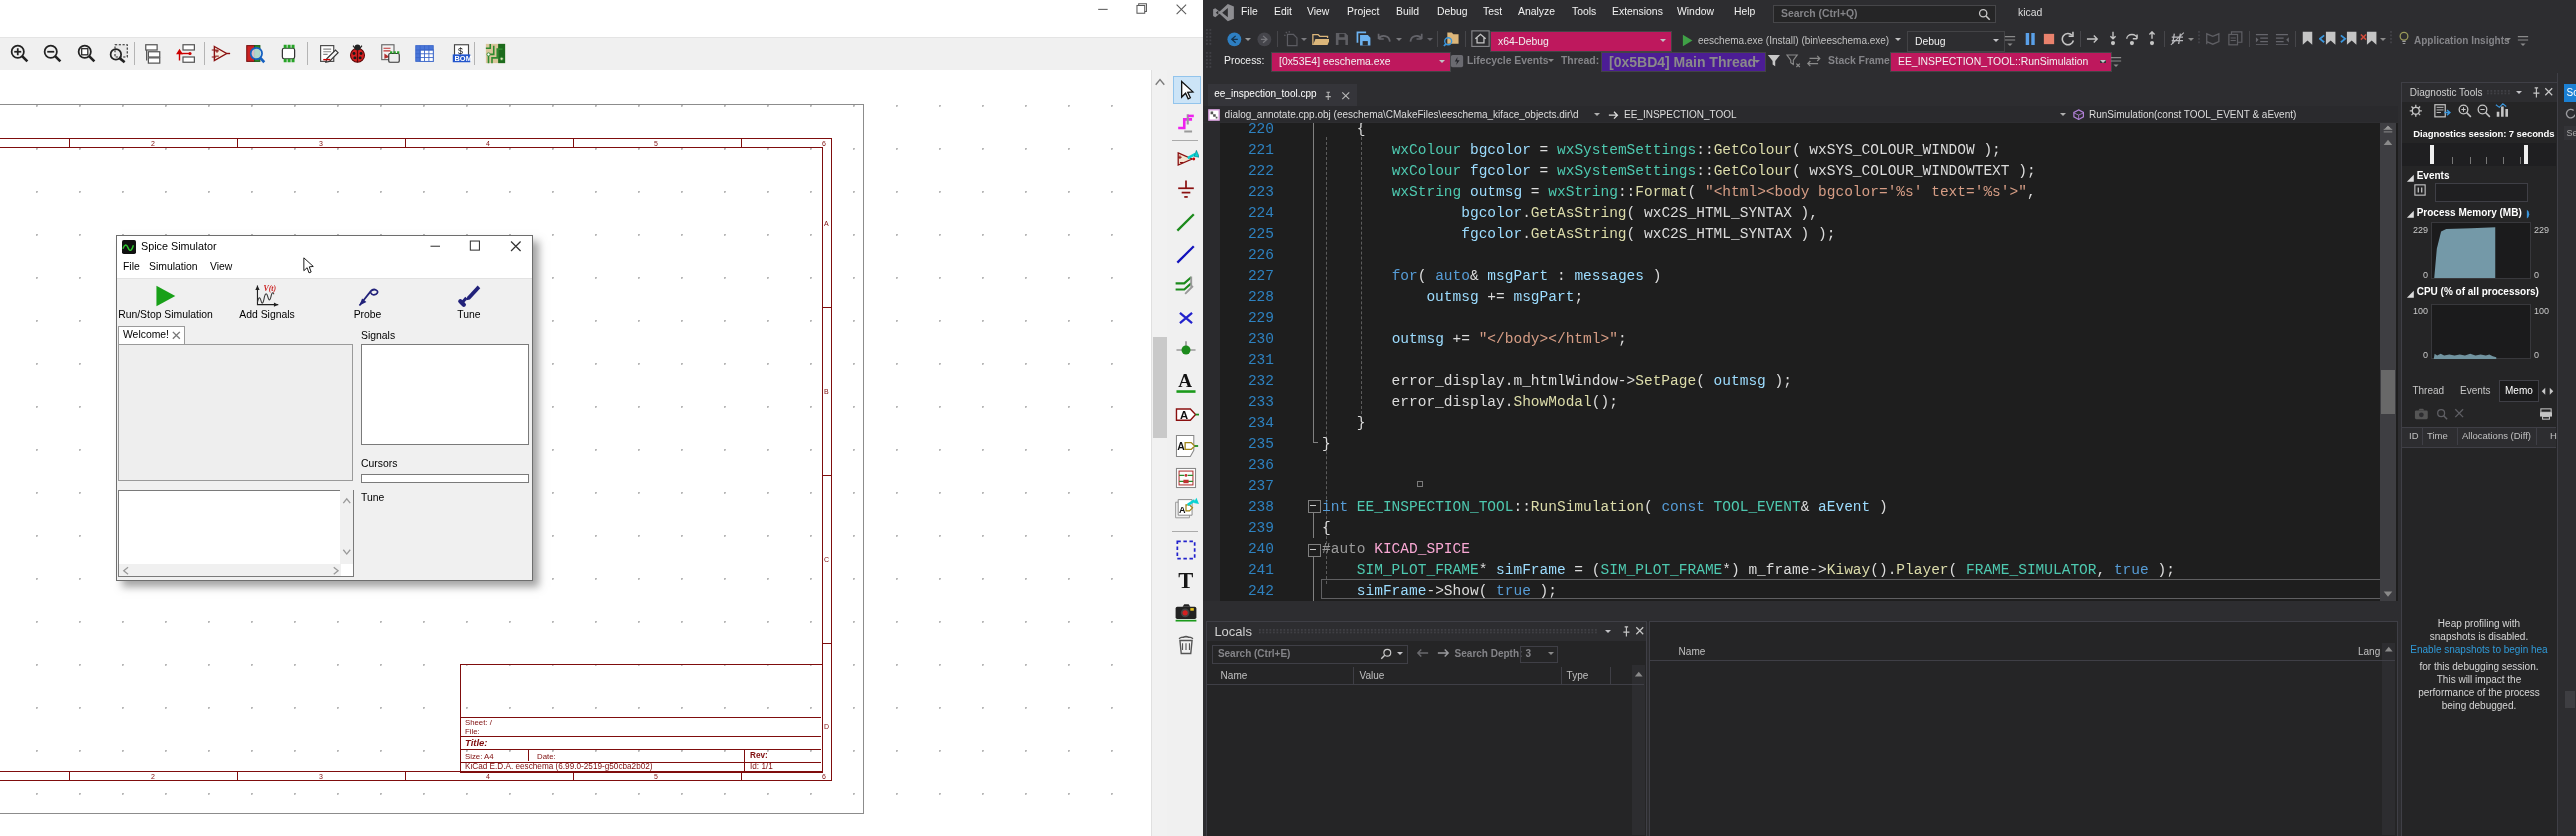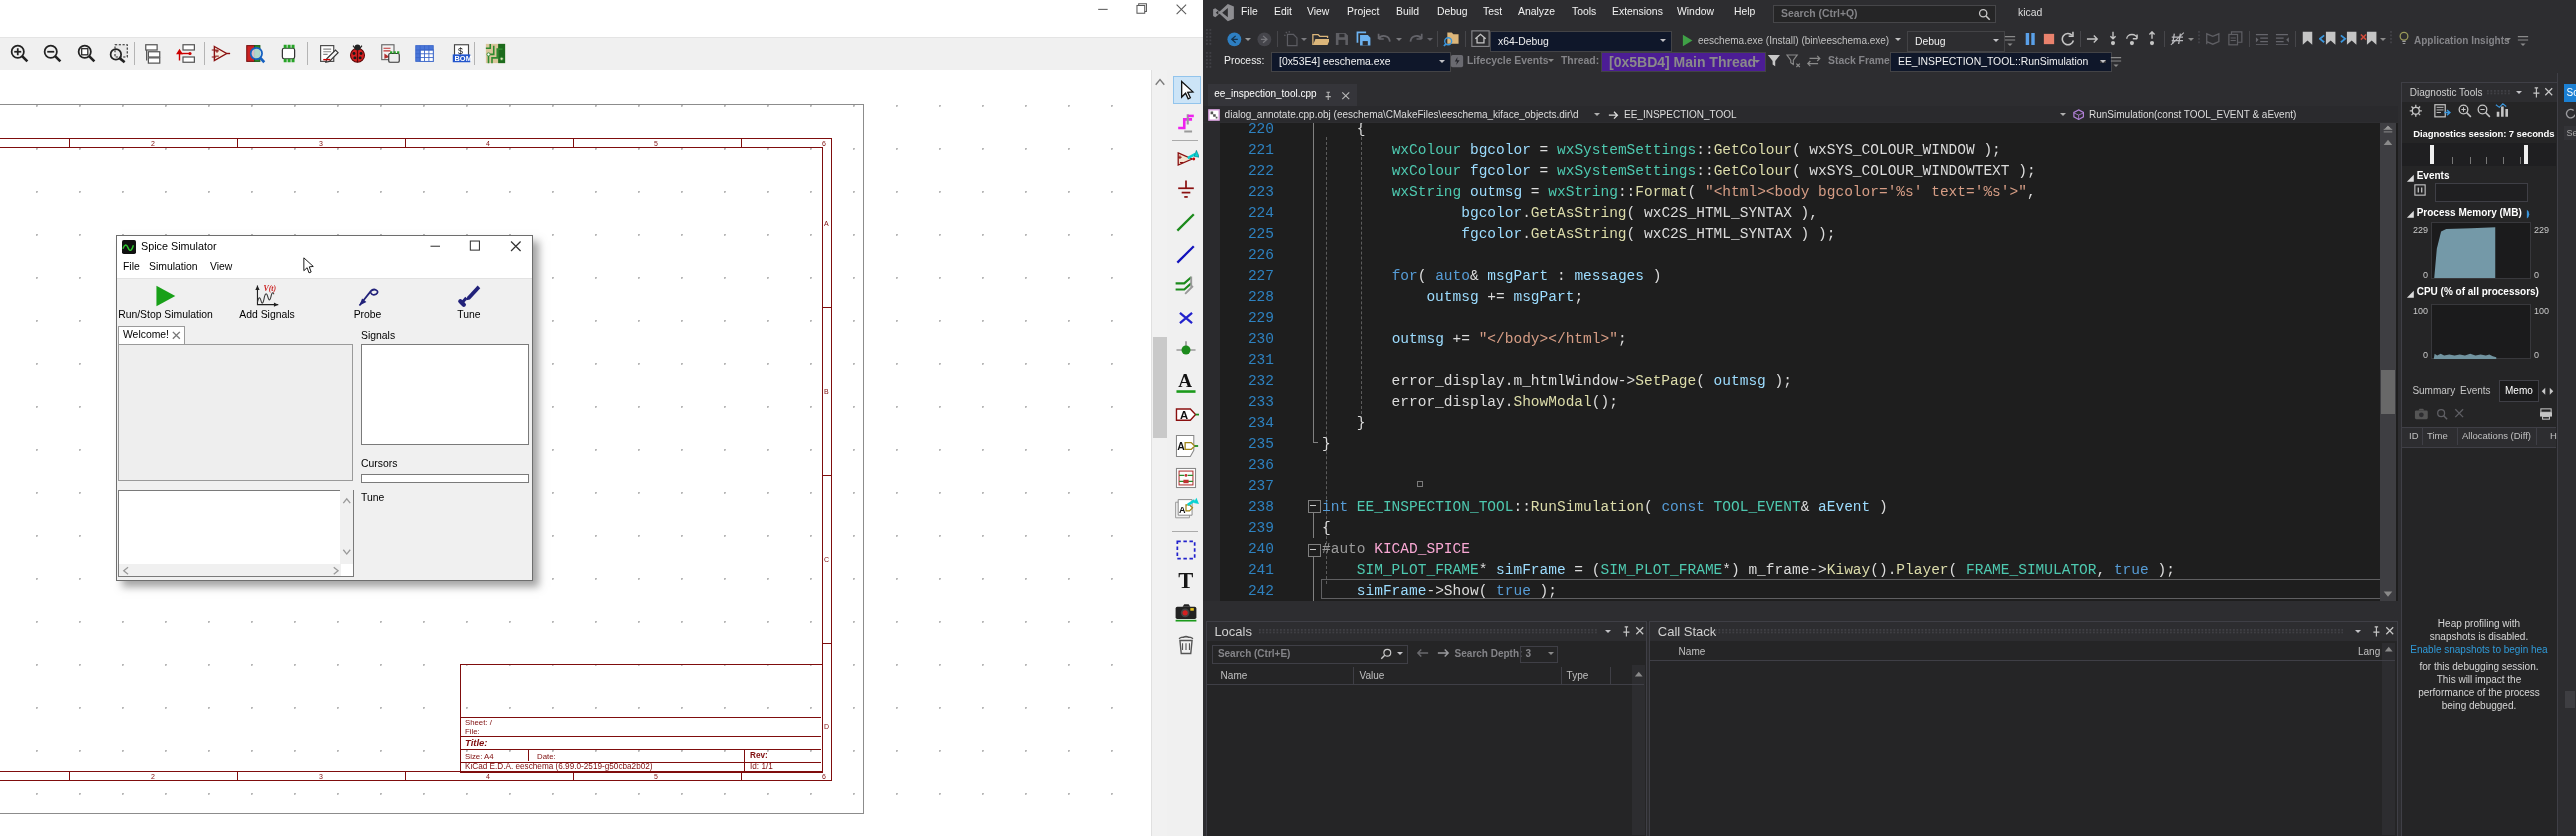--- a/index.html
+++ b/index.html
@@ -20,21 +20,21 @@
 #kscroll{position:absolute;left:1151px;top:70px;width:15.6px;height:766px;background:#f1f1f1;border-left:0.9px solid #e0e0e0;}
 #krt{position:absolute;left:1167px;top:70px;width:36px;height:766px;background:#f0f0f0;}
 .rico{position:absolute;left:6px;width:26px;height:26px;}
 .rsep{position:absolute;left:5.2px;width:26px;height:0.9px;background:#aaa;}
 
 #spice{position:absolute;left:116px;top:235px;width:415px;height:344px;background:#f0f0f0;border:0.9px solid #6e6e6e;box-shadow:6px 6px 7.8px rgba(90,90,90,.55);}
 #spice .white{background:#fff;}
 
 #vs{position:absolute;left:1203px;top:0;width:1373px;height:836px;background:#2d2d30;color:#f1f1f1;font-size:10.4px;}
 .vsmenu{position:absolute;top:6px;color:#f1f1f1;font-size:10.4px;}
-.combo{position:absolute;background:#0f172a;border:0.9px solid #434346;color:#f1f1f1;font-size:10px;line-height:17.3px;padding-left:7px;}
+.combo{position:absolute;background:#be185d;border:0.9px solid #434346;color:#f1f1f1;font-size:10px;line-height:17.3px;padding-left:7px;}
 .combo .car{position:absolute;right:5.2px;top:7px;}
 .car{width:0;height:0;border-left:3.5px solid transparent;border-right:3.5px solid transparent;border-top:3.5px solid #c2c2c6;display:inline-block;}
 .gtx{color:#848488;font-weight:bold;}
 .ltx{color:#c6c6c6;}
 #editor{position:absolute;left:0px;top:123px;width:1195px;height:478px;background:#1e1e1e;overflow:hidden;}
 pre{margin:0;font-family:"Liberation Mono",monospace;}
 .cd{font-size:14.5px;line-height:21px;}
 .k{color:#569cd6}.t{color:#4ec9b0}.f{color:#dcdcaa}.s{color:#d69d85}.v{color:#9cdcfe}.p{color:#dcdcdc}.m{color:#f9a8d4}.e{color:#4ec9b0}.pp{color:#9b9b9b}
 .panel{position:absolute;background:#252526;border:0.9px solid #3f3f46;}
 .phead{position:absolute;left:0;top:0;right:0;height:19px;background:#2d2d30;color:#d0d0d0;font-size:13px;line-height:19px;padding-left:7.8px;}
@@ -736,29 +736,20 @@
  <div class="csep" style="left:354px;top:45px;height:17.3px"></div>
  <div class="csep" style="left:403px;top:45px;height:17.3px"></div>
  <div class="abs" style="left:425px;top:43px;width:13px;height:170px;background:#2d2d30"></div>
  <svg class="abs" style="left:427px;top:48px" width="9.5" height="7.8" viewBox="0 0 11 9">
         <path d="M5.5 2 L10 7.5 H1 Z" fill="#8a8a8a"></path>
       </svg>
  <div class="abs" style="left:0px;top:62px;width:437px;height:0.9px;background:#3f3f46"></div>
 </div>
 
 <div class="panel" style="left:446px;top:621px;width:747px;height:215px">
- <div class="phead">Call Stack<div class="dots" style="left:65px;width:628px"></div>
-  <span class="car abs" style="left:705px;top:7.8px"></span>
-  <svg class="abs" style="left:719px;top:3.5px" width="11.3" height="11.3" viewBox="0 0 13 13">
-          <path d="M6.5 1 h4 M8.5 1 v6 M5 7 h7 M8.5 7 v5" stroke="#c8c8c8" stroke-width="1.3" transform="rotate(0)"></path>
-        </svg>
-  <svg class="abs" style="left:735px;top:4.3px" width="9.5" height="9.5" viewBox="0 0 11 11">
-          <path d="M1.5 1.5 L9.5 9.5 M9.5 1.5 L1.5 9.5" stroke="#c8c8c8" stroke-width="1.4"></path>
-        </svg>
- </div>
  <div class="colhead" style="left:28.6px;top:24px">Name</div>
  <div class="colhead" style="left:708px;top:24px">Lang</div>
  <div class="abs" style="left:732px;top:21px;width:13px;height:192px;background:#2d2d30"></div>
  <svg class="abs" style="left:734px;top:23.4px" width="9.5" height="7.8" viewBox="0 0 11 9">
         <path d="M5.5 2 L10 7.5 H1 Z" fill="#8a8a8a"></path>
       </svg>
  <div class="abs" style="left:0px;top:38px;width:745px;height:0.9px;background:#3f3f46"></div>
 </div>
 
 <div class="panel" style="left:1198px;top:82px;width:156px;height:754px">
@@ -838,21 +829,21 @@
  <div class="abs" style="left:14.7px;top:203px;font-size:10px;font-weight:bold;color:#fff;white-space:nowrap">CPU (% of all processors)</div>
  <div class="abs" style="left:0px;top:223px;width:26px;font-size:9px;color:#c8c8c8;text-align:right">100</div>
  <div class="abs" style="left:132px;top:223px;font-size:9px;color:#c8c8c8">100</div>
  <div class="abs" style="left:0px;top:267px;width:26px;font-size:9px;color:#c8c8c8;text-align:right">0</div>
  <div class="abs" style="left:132px;top:267px;font-size:9px;color:#c8c8c8">0</div>
  <div class="abs" style="left:29px;top:221px;width:100px;height:55px;background:#1b1b1c;border:0.9px solid #38383c;box-sizing:border-box">
   <svg width="99" height="54" viewBox="0 0 114 62">
           <path d="M2 62 L3 56 L6 58 L10 56 L14 58 L20 57 L26 58 L32 57 L38 58 L44 56 L50 58 L56 57 L62 58 L66 57 L70 59 L74 60 L74 62 Z" fill="#71939f"></path>
         </svg>
  </div>
- <div class="abs ltx" style="left:10.4px;top:302px;font-size:10px">Summary</div>
+ <div class="abs ltx" style="left:10.4px;top:302px;font-size:10px">Thread</div>
  <div class="abs ltx" style="left:58px;top:302px;font-size:10px">Events</div>
  <div class="abs" style="left:97px;top:297px;width:40px;height:21.6px;background:#1b1b1c;border:0.9px solid #3f3f46;box-sizing:border-box"></div>
  <div class="abs" style="left:103px;top:302px;font-size:10px;color:#fff">Memo</div>
  <svg class="abs" style="left:138px;top:304px" width="7" height="8.7" viewBox="0 0 8 10">
         <path d="M6 1 L2 5 L6 9 Z" fill="#c8c8c8"></path>
       </svg>
  <svg class="abs" style="left:146px;top:304px" width="7" height="8.7" viewBox="0 0 8 10">
         <path d="M2 1 L6 5 L2 9 Z" fill="#c8c8c8"></path>
       </svg>
  <svg class="abs" style="left:12px;top:325px" width="14.7" height="12" viewBox="0 0 17 14">

